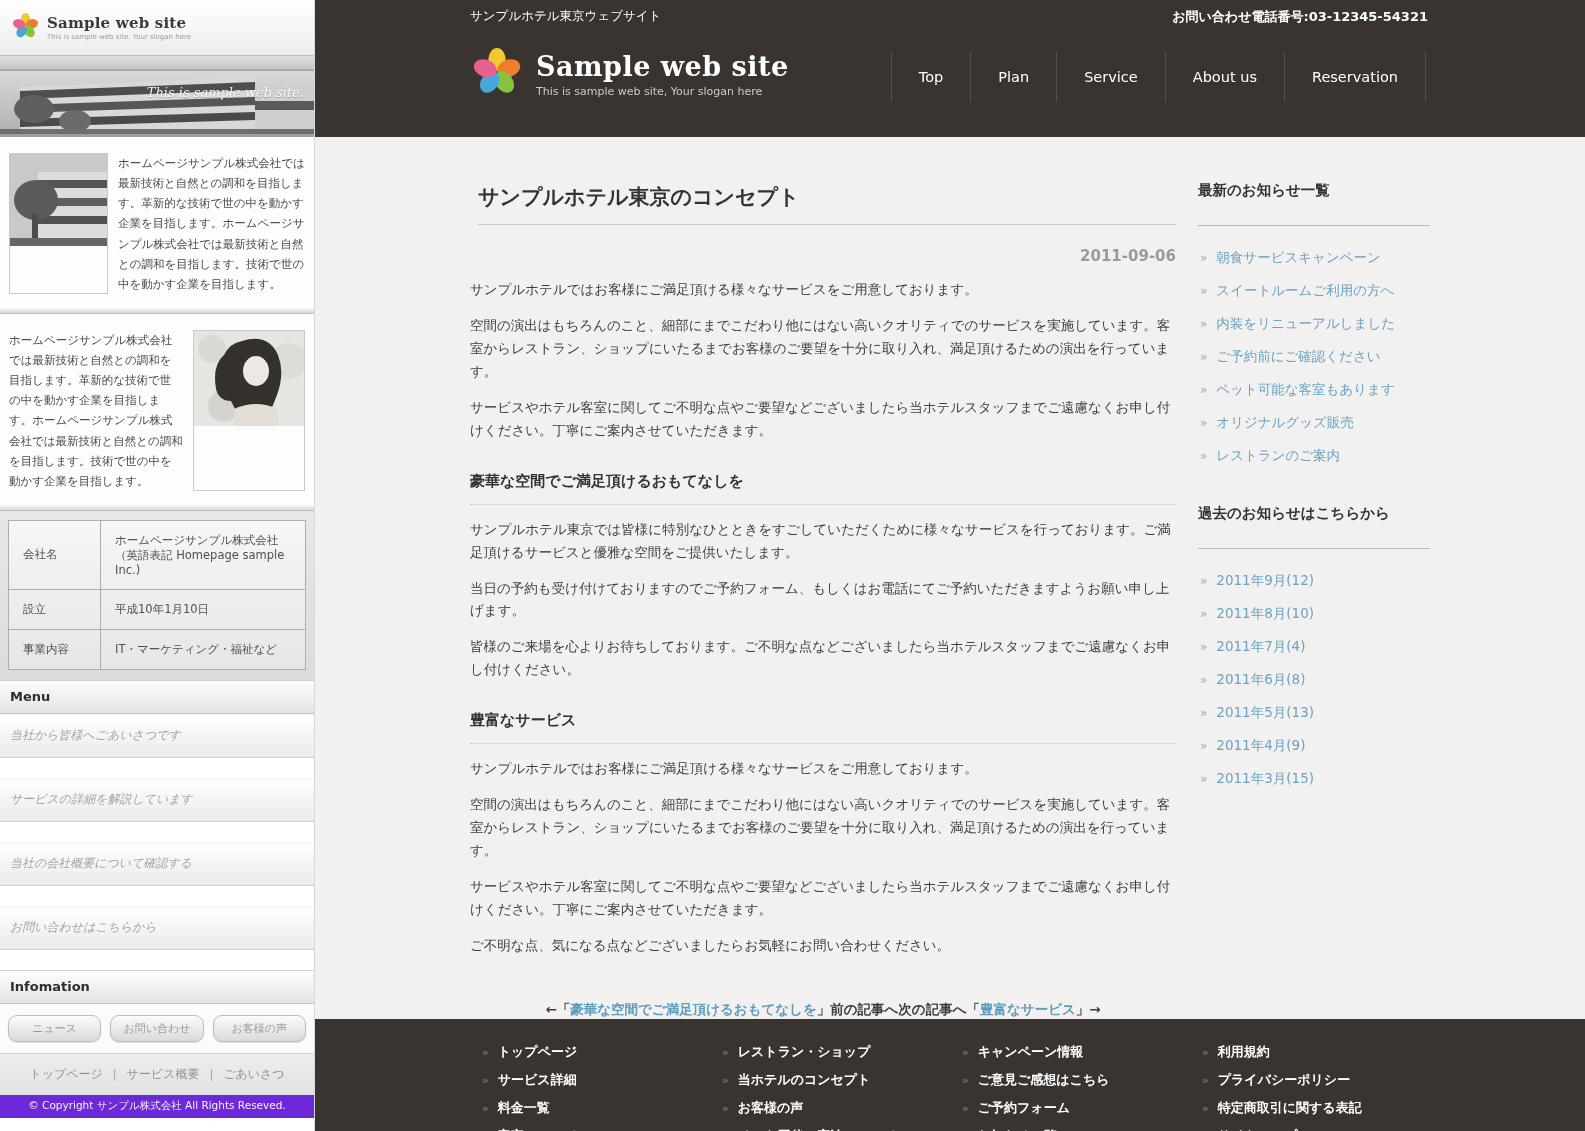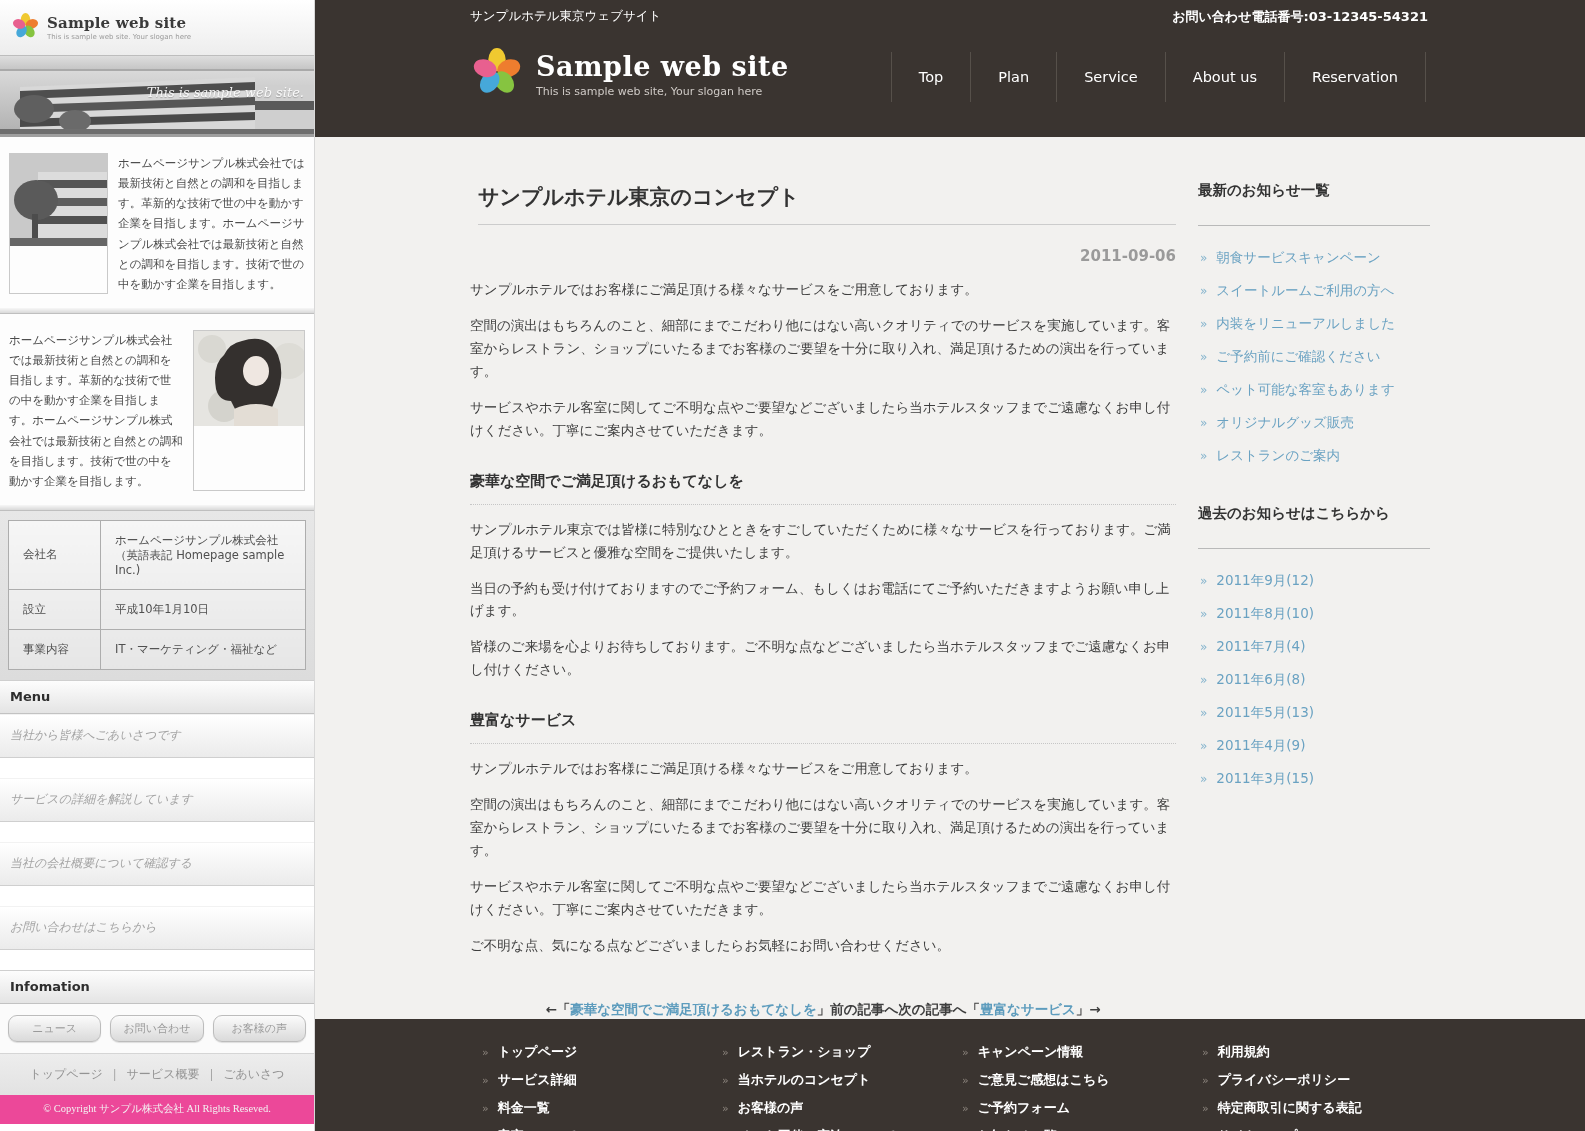--- a/index.html
+++ b/index.html
@@ -24,21 +24,21 @@
   table.ls-table { width:100%; border-collapse:collapse; border:1px solid #8f8f8f; background:linear-gradient(#f6f6f6,#e6e6e6); }
   table.ls-table td { border:1px solid #adadad; font-size:11.5px; color:#4f4f4f; padding:12px 8px 12px 14px; vertical-align:middle; }
   table.ls-table td.lbl { width:92px; }
   table.ls-table td.val { white-space:pre-line; }
   .ls-bar { height:34px; display:flex; align-items:center; padding-left:10px; background:linear-gradient(#fdfdfd,#e4e4e4); border-top:1px solid #cfcfcf; border-bottom:1px solid #c2c2c2; font-weight:bold; font-size:13px; color:#2e2e2e; }
   .ls-menu-item { height:44px; display:flex; align-items:center; padding-left:10px; font-size:12px; color:#a3a3a3; background:linear-gradient(#ffffff,#ebebeb); border-bottom:1px solid #cfcfcf; border-top:1px solid #f2f2f2; margin-bottom:20px; cursor:pointer;font-style:italic; }
   .ls-buttons { padding:11px 8px; display:flex; gap:9px; background:#fbfbfb; }
   .ls-btn { flex:1; height:27px; border-radius:9px; border:1px solid #bcbcbc; background:linear-gradient(#fbfbfb,#dadada); color:#9a9a9a; font-size:11px; display:flex; align-items:center; justify-content:center; box-shadow:0 1px 1px rgba(0,0,0,.12); cursor:pointer; }
   .ls-links { height:42px; display:flex; align-items:center; justify-content:center; gap:6px; font-size:12px; color:#939393; background:linear-gradient(#ededed,#e2e2e2); border-top:1px solid #d5d5d5; }
   .ls-links a { color:#939393; text-decoration:none; cursor:pointer; }
-  .ls-copy { height:29px; background:#ec4899; color:#f3f3f3; font-size:10.5px; display:flex; align-items:center; justify-content:center;font-family:Liberation Serif, serif; }
+  .ls-copy { height:23px; background:#6d28d9; color:#f3f3f3; font-size:10.5px; display:flex; align-items:center; justify-content:center; }
 
   
   .main-site { flex:1; display:flex; flex-direction:column; background:#f2f1ef; }
   .site-header { background:#3a3430; height:137px; flex:0 0 137px; position:relative; }
   .header-inner { width:960px; margin:0 auto; height:100%; position:relative; }
   .hdr-note { position:absolute; top:8px; left:0; color:#fff; font-size:12.5px; }
   .hdr-phone { position:absolute; top:8px; right:2px; color:#fff; font-size:13px; font-weight:bold; }
   .hdr-logo { position:absolute; top:46px; left:2px; display:flex; align-items:center; }
   .hdr-logo-text { margin-left:14px; }
   .hdr-logo-title { font-family:"DejaVu Serif","Liberation Serif",serif; font-weight:bold; font-size:27px; color:#ffffff; letter-spacing:.5px; }

